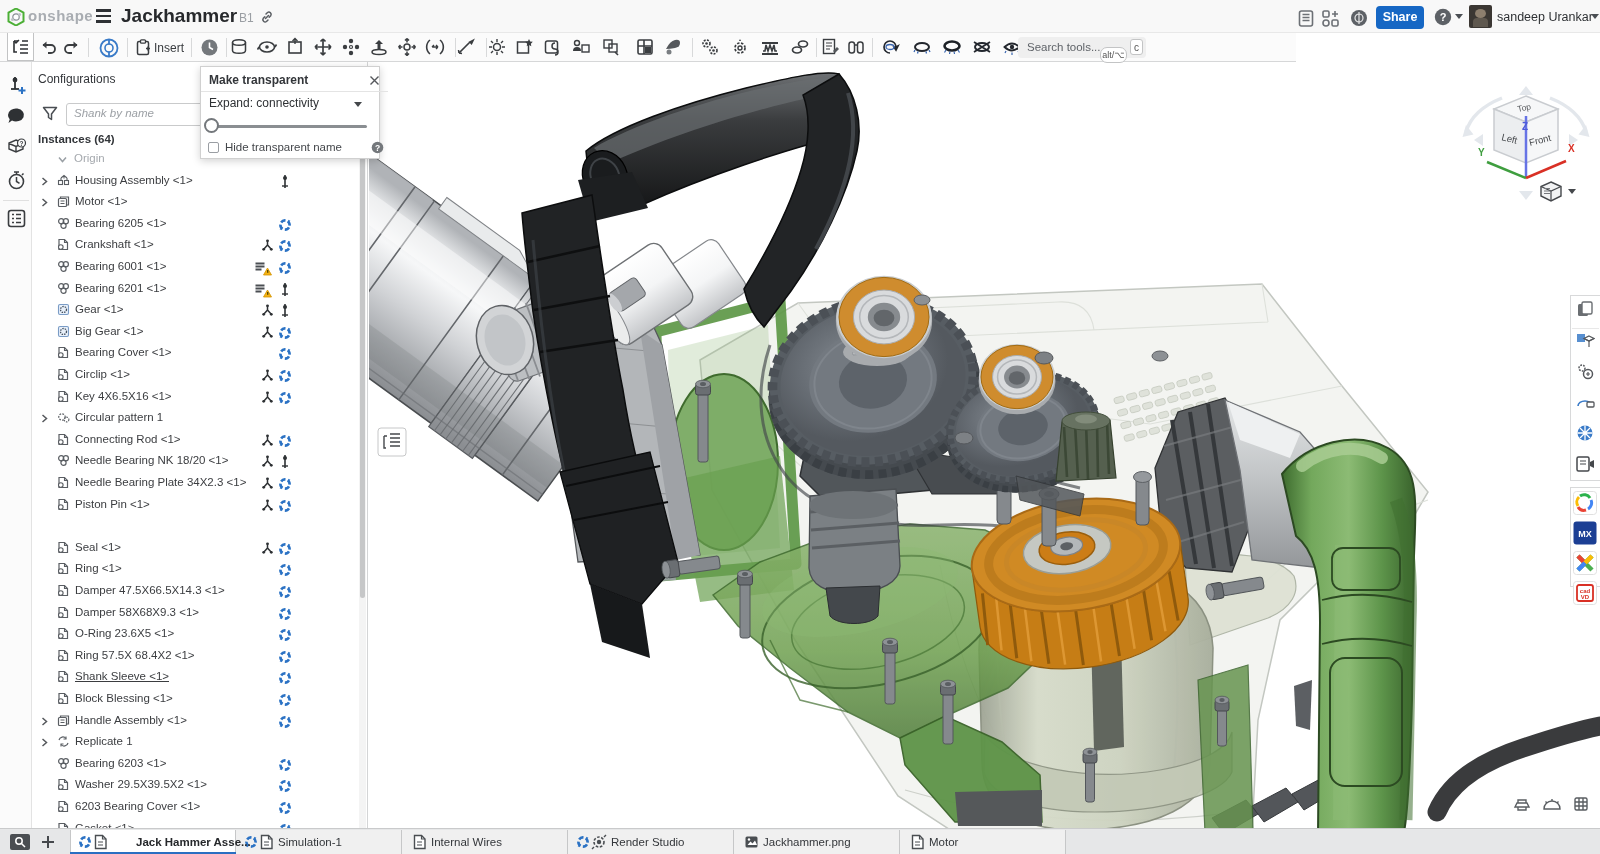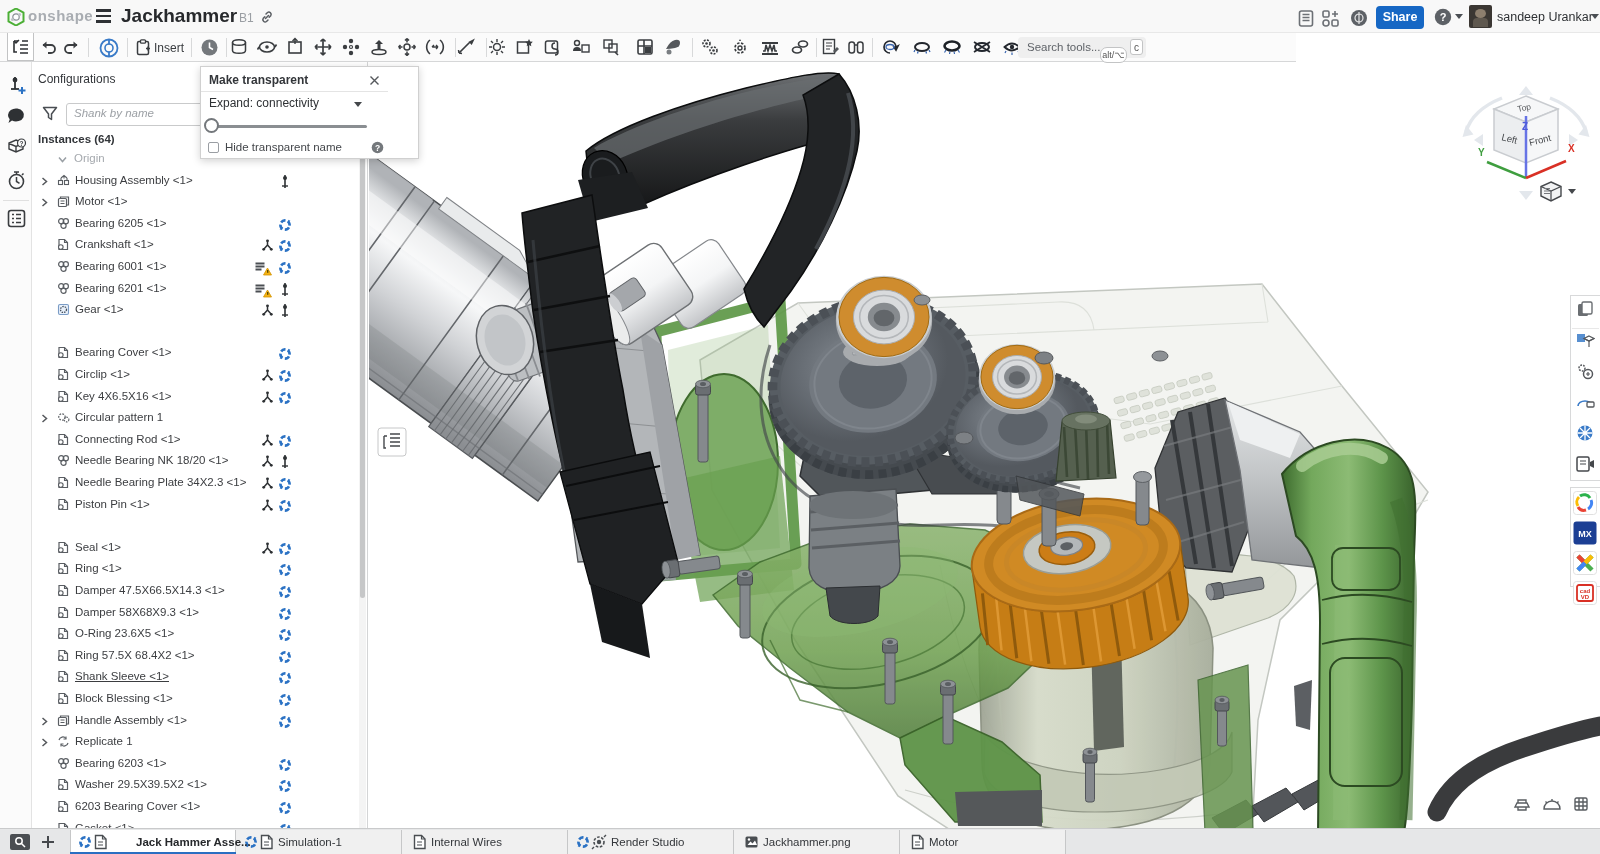--- a/index.html
+++ b/index.html
@@ -6,21 +6,21 @@
 .abs{position:absolute;}
 #topbar{position:absolute;left:0;top:0;width:1600px;height:33px;background:#f8f8f8;border-bottom:1px solid #e8e8e8;}
 #toolbar{position:absolute;left:0;top:33px;width:1296px;height:29px;background:#fbfbfb;border-bottom:1px solid #d6d7d8;}
 #leftstrip{position:absolute;left:0;top:62px;width:32px;height:766px;background:#fbfbfb;border-right:1px solid #e3e3e3;}
 #treepanel{position:absolute;left:32px;top:62px;width:336px;height:766px;background:#fff;border-right:1px solid #d4d5d6;}
 #tabbar{position:absolute;left:0;top:828px;width:1600px;height:26px;background:#e6e7e8;border-top:1px solid #c9cacb;}
 .trow{position:absolute;left:0;width:336px;height:21px;font-size:11.5px;color:#3b3d40;white-space:nowrap;}
 .trow .nm{position:absolute;top:3px;}
 .ticon{position:absolute;top:3px;}
 .tarrow{position:absolute;top:3px;color:#555;font-size:10px;}
-.dlg{position:absolute;left:200px;top:66px;width:219px;height:93px;background:#fff;border:1px solid #d0d0d0;box-shadow:0 2px 8px rgba(0,0,0,0.18);z-index:30;}
+.dlg{position:absolute;left:200px;top:66px;width:180px;height:93px;background:#fff;border:1px solid #d0d0d0;box-shadow:0 2px 8px rgba(0,0,0,0.18);z-index:30;}
 .tabitem{position:absolute;top:1px;height:25px;font-size:11.5px;color:#333;background:#f0f0f0;border-right:1px solid #c6c7c8;}
 </style></head><body>
 <div id="topbar">
 <svg class="abs" style="left:7px;top:8px" width="18" height="18" viewBox="0 0 18 18">
  <polygon points="9,0.5 16.5,4.7 16.5,13.3 9,17.5 1.5,13.3 1.5,4.7" fill="none" stroke="#4caf36" stroke-width="2"></polygon>
  <circle cx="9" cy="9" r="3.2" fill="#fff" stroke="#8a8f94" stroke-width="1.2"></circle>
  <circle cx="12.5" cy="6.5" r="1.6" fill="#bfc3c7"></circle>
       <circle cx="5.5" cy="11.5" r="1.6" fill="#bfc3c7"></circle>
 </svg>
 <div class="abs" style="left:28px;top:7px;font-size:15px;font-weight:bold;color:#a9adb2;letter-spacing:0.5px;">onshape</div>
@@ -367,20 +367,38 @@
       <svg class="ticon" style="left:229px;top:4px" width="13" height="13" viewBox="0 0 13 13">
         <path d="M6.5,1.5 v4.5 M6.5,6 L2.5,10.5 M6.5,6 L10.5,10.5" stroke="#2e3134" stroke-width="1.5" fill="none"></path>
         <circle cx="6.5" cy="1.8" r="1.4" fill="#2e3134"></circle>
         <circle cx="2.7" cy="10.3" r="1.4" fill="#2e3134"></circle>
         <circle cx="10.3" cy="10.3" r="1.4" fill="#2e3134"></circle>
       </svg>
       <svg class="ticon" style="left:248px;top:3px" width="10" height="15" viewBox="0 0 10 15">
         <path d="M5,1 v13" stroke="#2e3134" stroke-width="1.6"></path>
         <circle cx="5" cy="4" r="2" fill="#2e3134"></circle>
         <path d="M2,12 h6" stroke="#2e3134" stroke-width="1.4"></path>
+      </svg>
+    </div>
+    <div class="trow" style="top:260px">
+      <svg class="ticon" style="left:25px" width="13" height="13" viewBox="0 0 13 13">
+        <rect x="1.5" y="1.5" width="10" height="10" rx="1.5" fill="#e8f0fa" stroke="#7a9cc6" stroke-width="1.1"></rect>
+        <circle cx="6.5" cy="6.5" r="3" fill="none" stroke="#44505e" stroke-width="1.3" stroke-dasharray="1.5 1"></circle>
+      </svg>
+      <span class="nm" style="left:43px;">Big Gear &lt;1&gt;</span>
+      <svg class="ticon" style="left:229px;top:4px" width="13" height="13" viewBox="0 0 13 13">
+        <path d="M6.5,1.5 v4.5 M6.5,6 L2.5,10.5 M6.5,6 L10.5,10.5" stroke="#2e3134" stroke-width="1.5" fill="none"></path>
+        <circle cx="6.5" cy="1.8" r="1.4" fill="#2e3134"></circle>
+        <circle cx="2.7" cy="10.3" r="1.4" fill="#2e3134"></circle>
+        <circle cx="10.3" cy="10.3" r="1.4" fill="#2e3134"></circle>
+      </svg>
+      <svg class="ticon" style="left:246px;top:4px" width="14" height="14" viewBox="0 0 14 14">
+        <circle cx="7" cy="7" r="4.6" fill="none" stroke="#2b72c4" stroke-width="2.6" stroke-dasharray="4.8 2.4" transform="rotate(30 7 7)"></circle>
+        <path d="M10.2,1.8 l2.2,1 -1.8,1.6" fill="#2b72c4"></path>
+        <path d="M3.8,12.2 l-2.2,-1 1.8,-1.6" fill="#2b72c4"></path>
       </svg>
     </div>
     <div class="trow" style="top:281px">
       <svg class="ticon" style="left:25px" width="13" height="13" viewBox="0 0 13 13">
         <path d="M2,1.5 h5.5 l3,3 v7 H2 z" fill="#fff" stroke="#5a5e63" stroke-width="1.2"></path>
         <path d="M7.5,1.5 v3 h3" fill="none" stroke="#5a5e63" stroke-width="1.1"></path>
         <circle cx="3.8" cy="9" r="2.3" fill="#fff" stroke="#5a5e63" stroke-width="1.1"></circle>
       </svg>
       <span class="nm" style="left:43px;">Bearing Cover &lt;1&gt;</span>
       <svg class="ticon" style="left:246px;top:4px" width="14" height="14" viewBox="0 0 14 14">

